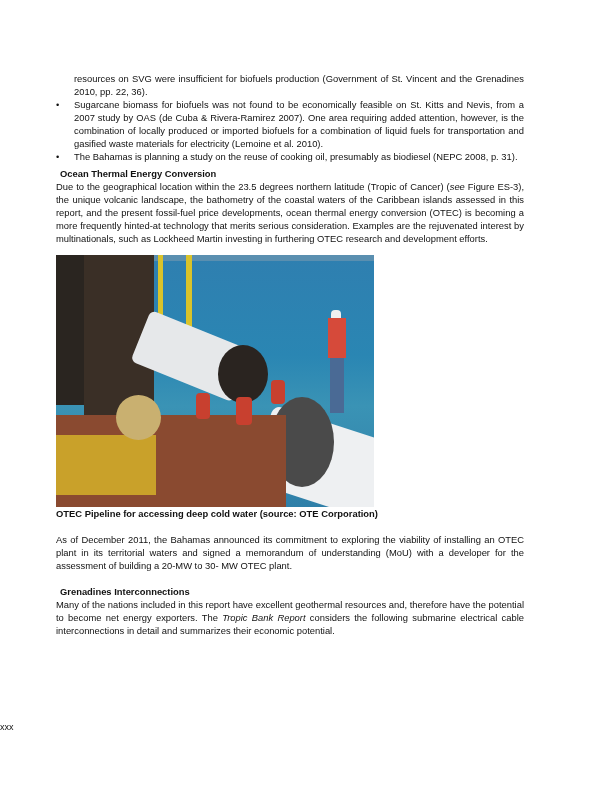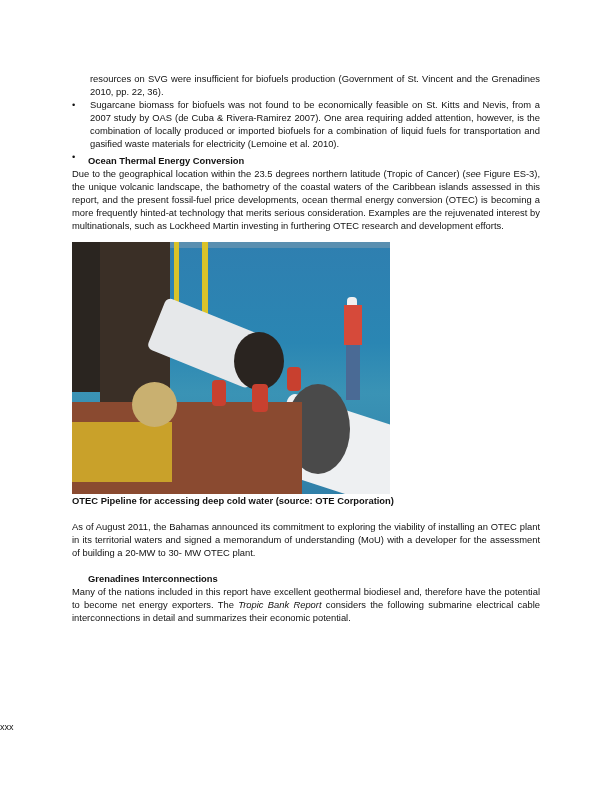--- a/index.html
+++ b/index.html
@@ -1,24 +1,24 @@
 <!DOCTYPE html>
 <html><head>
 <meta charset="utf-8">
 <style>
   html, body { margin: 0; padding: 0; background: #ffffff; }
   body { width: 612px; height: 792px; position: relative; overflow: hidden;
          font-family: "Liberation Sans", sans-serif; color: #111; }
-  .page { position: absolute; left: 72px; top: 72px; width: 468px; font-size: 9.4px; line-height: 13px; }
+  .page { position: absolute; left: 56px; top: 72px; width: 468px; font-size: 9.4px; line-height: 13px; }
   p { margin: 0; text-align: justify; }
   .indent { padding-left: 18px; }
   ul.bullets { margin: 0; padding: 0; list-style: none; }
   ul.bullets li { position: relative; padding-left: 18px; text-align: justify; }
   ul.bullets li .bullet { position: absolute; left: 0; top: 0; }
-  h3 { font-size: 9.4px; font-weight: bold; margin: 4px 0 0 16px; line-height: 13px; }
+  h3 { font-size: 9.4px; font-weight: bold; margin: 4px 0 0 4px; line-height: 13px; }
   .figure { width: 318px; height: 252px; margin-top: 10px; position: relative; overflow: hidden;
             background: linear-gradient(180deg, #2f7fb0 0%, #2a86b3 40%, #3a93b5 60%, #2f7fa8 100%); }
   .caption { font-weight: bold; }
   .spacer { height: 13px; }
   .footer { position: absolute; top: 722px; left: 0; width: 612px; text-align: left; font-size: 9px; }
   
   .shape { position: absolute; }
 </style>
 </head>
 <body>
@@ -26,20 +26,21 @@
 <div class="page">
   <p class="indent">resources on SVG were insufficient for biofuels production (Government of St. Vincent and the Grenadines 2010, pp. 22, 36).</p>
 
   <ul class="bullets">
     <li>
       <span class="bullet">•</span>
       <span>Sugarcane biomass for biofuels was not found to be economically feasible on St. Kitts and Nevis, from a 2007 study by OAS (de Cuba &amp; Rivera-Ramirez 2007). One area requiring added attention, however, is the combination of locally produced or imported biofuels for a combination of liquid fuels for transportation and gasified waste materials for electricity (Lemoine et al. 2010).</span>
     </li>
     <li>
       <span class="bullet">•</span>
+      <span>The Bahamas is planning a study on the reuse of cooking oil, presumably as biodiesel (NEPC 2008, p. 31).</span>
     </li>
   </ul>
 
   <h3>Ocean Thermal Energy Conversion</h3>
   <p><span>Due to the geographical location within the 23.5 degrees northern latitude (Tropic of Cancer) (</span><i>see</i><span> Figure ES-3), the unique volcanic landscape, the bathometry of the coastal waters of the Caribbean islands assessed in this report, and the present fossil-fuel price developments, ocean thermal energy conversion (OTEC) is becoming a more frequently hinted-at technology that merits serious consideration. Examples are the rejuvenated interest by multinationals, such as Lockheed Martin investing in furthering OTEC research and development efforts.</span></p>
 
   <div class="figure" title="Workers on a barge connecting large white OTEC pipe sections over blue sea; pipe marked A2">
 
     <div class="shape" style="left:0;top:0;width:374px;height:6px;background:#5a8fb0;"></div>
 
@@ -65,20 +66,20 @@
     <div class="shape" style="left:274px;top:103px;width:14px;height:55px;background:#4a6a95;"></div>
 
     <div class="shape" style="left:140px;top:138px;width:14px;height:26px;background:#c8402f;border-radius:4px;"></div>
     <div class="shape" style="left:180px;top:142px;width:16px;height:28px;background:#c8402f;border-radius:4px;"></div>
     <div class="shape" style="left:215px;top:125px;width:14px;height:24px;background:#c8402f;border-radius:4px;"></div>
   </div>
 
   <p class="caption">OTEC Pipeline for accessing deep cold water (source: OTE Corporation)</p>
 
   <div class="spacer"></div>
-  <p>As of August 2011, the Bahamas announced its commitment to exploring the viability of installing an OTEC plant in its territorial waters and signed a memorandum of understanding (MoU) with a developer for the assessment of building a 20-MW to 30- MW OTEC plant.</p>
+  <p>As of December 2011, the Bahamas announced its commitment to exploring the viability of installing an OTEC plant in its territorial waters and signed a memorandum of understanding (MoU) with a developer for the assessment of building a 20-MW to 30- MW OTEC plant.</p>
 
   <div class="spacer"></div>
   <h3 style="margin-top:0">Grenadines Interconnections</h3>
-  <p><span>Many of the nations included in this report have excellent geothermal biodiesel and, therefore have the potential to become net energy exporters. The </span><i>Tropic Bank Report</i><span> considers the following submarine electrical cable interconnections in detail and summarizes their economic potential.</span></p>
+  <p><span>Many of the nations included in this report have excellent geothermal resources and, therefore have the potential to become net energy exporters. The </span><i>Tropic Bank Report</i><span> considers the following submarine electrical cable interconnections in detail and summarizes their economic potential.</span></p>
 </div>
 
 <div class="footer">xxx</div>
 
 </body></html>

